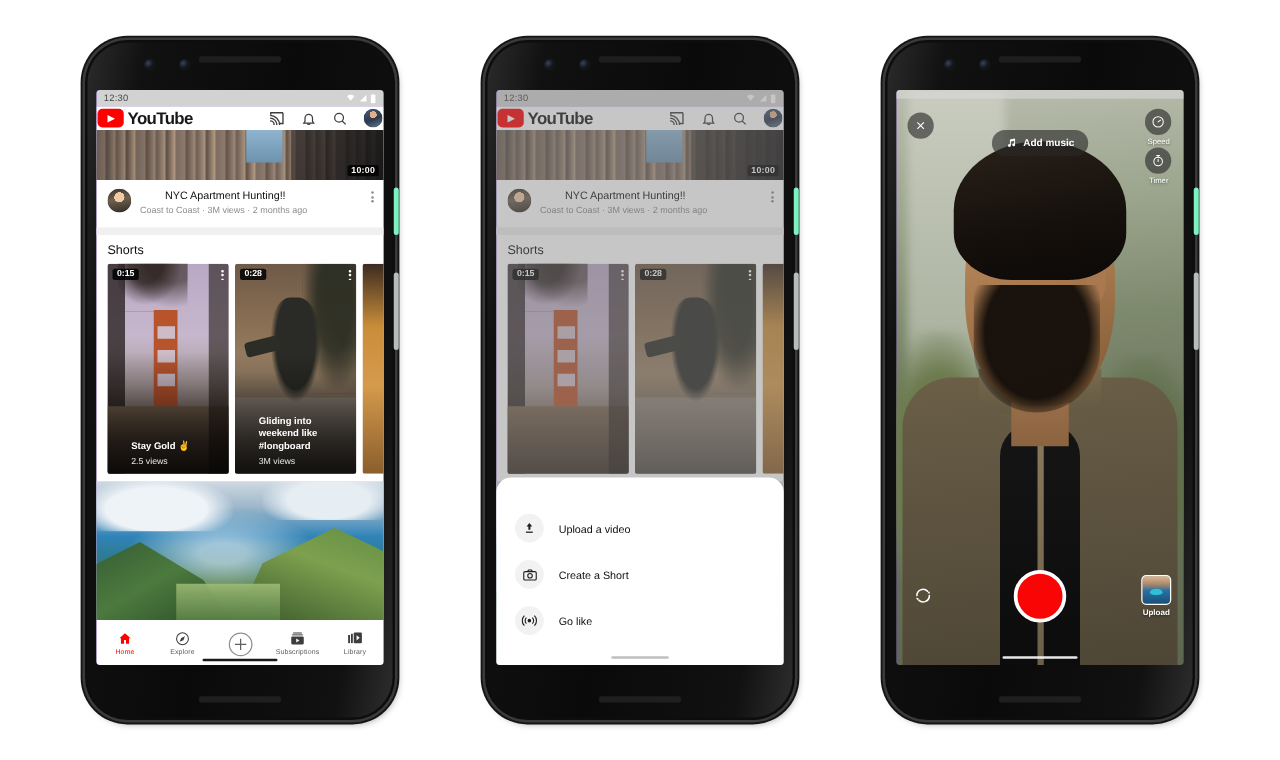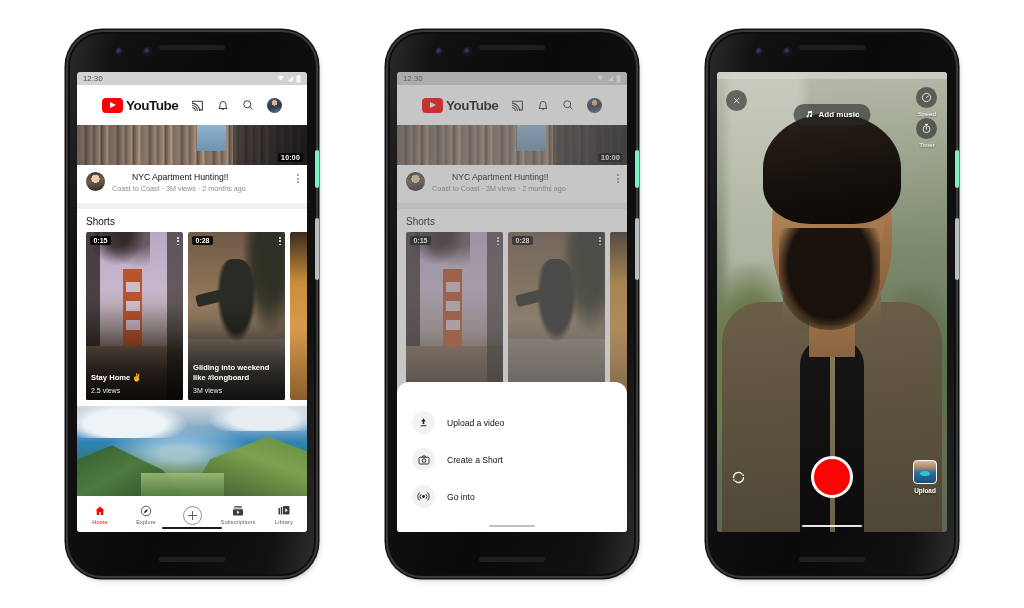--- a/index.html
+++ b/index.html
@@ -52,22 +52,22 @@
   .statusbar {
     height: 13px; background: #d2d2d2; display: flex; align-items: center;
     justify-content: space-between; padding: 0 6px; flex: 0 0 auto;
   }
   .sb-time { font-size: 7.5px; color: #4a4a4a; letter-spacing: .2px; }
   .sb-icons { display: flex; align-items: center; gap: 2.5px; }
   .sb-icons svg { display: block; }
 
   
   .yt-header {
-    height: 40px; background: #fff; display: flex; align-items: center;
-    padding: 0 25px; flex: 0 0 auto;
+    height: 19px; background: #fff; display: flex; align-items: center;
+    padding: 0 1px; flex: 0 0 auto;
   }
   .yt-logo { display: flex; align-items: center; gap: 3px; }
   .yt-play {
     width: 21px; height: 15px; border-radius: 4px; background: #ff0000;
     display: flex; align-items: center; justify-content: center;
   }
   .yt-play i {
     width: 0; height: 0; border-left: 6px solid #fff;
     border-top: 3.6px solid transparent; border-bottom: 3.6px solid transparent;
     margin-left: 1.5px;
@@ -136,21 +136,21 @@
     position: absolute; left: 4px; top: 4px; z-index: 3;
     background: rgba(0,0,0,.85); color: #fff; font-size: 7px; font-weight: 700;
     padding: 1px 3.5px; border-radius: 2px;
   }
   .short .dots { position: absolute; right: 4px; top: 5px; z-index: 3; display: flex; flex-direction: column; gap: 1.5px; }
   .short .dots span { width: 1.8px; height: 1.8px; border-radius: 50%; background: #fff; display: block; }
   .short .scrim {
     position: absolute; left: 0; right: 0; bottom: 0; height: 58%; z-index: 2;
     background: linear-gradient(180deg, rgba(0,0,0,0), rgba(0,0,0,.62) 72%, rgba(0,0,0,.78));
   }
-  .short .labels { position: absolute; left: 5px; right: 5px; bottom: 6px; z-index: 3; }
+  .short .labels { position: absolute; left: 19px; right: 5px; bottom: 6px; z-index: 3; }
   .short .s-title { font-size: 7.6px; font-weight: 700; color: #fff; line-height: 1.3; }
   .short .s-views { font-size: 7px; color: #e6e6e6; margin-top: 4px; }
 
   
   .gg { position: absolute; inset: 0; background: linear-gradient(180deg, #b9a8c4 0%, #c7b7cd 34%, #a89a9a 58%, #6d5c52 78%, #4a3e36 100%); }
   .gg .tree { position: absolute; top: -6px; left: 8%; width: 58%; height: 26%;
     background: radial-gradient(ellipse at 40% 10%, rgba(40,30,26,.78) 0 30%, transparent 62%),
                 radial-gradient(ellipse at 78% 0%, rgba(48,36,30,.6) 0 34%, transparent 66%); }
   .gg .tower { position: absolute; left: 38%; top: 22%; width: 20%; height: 56%; background: #b8542c; }
   .gg .tower i { position: absolute; left: 14%; width: 72%; height: 11%; background: #cdbcc7; }
@@ -419,21 +419,21 @@
                   <div class="right-dark"></div>
               </div>
               <div class="badge">0:15</div>
               <div class="dots">
                   <span></span>
                   <span></span>
                   <span></span>
                 </div>
               <div class="scrim"></div>
               <div class="labels">
-                <div class="s-title">Stay Home ✌️</div>
+                <div class="s-title">Stay Gold ✌️</div>
                 <div class="s-views">2.5 views</div>
               </div>
             </div>
 
             <div class="short">
               <div class="lb">
                 <div class="trees"></div>
                   <div class="road"></div>
                 <div class="person"></div>
                 <div class="arm"></div>
@@ -650,21 +650,21 @@
               <div class="item-label">Create a Short</div>
             </div>
             <div class="sheet-item">
               <div class="item-icon">
                 <svg width="13" height="13" viewBox="0 0 24 24">
                     <circle cx="12" cy="12" r="2.6" fill="#1f1f1f"></circle>
                     <path fill="none" stroke="#1f1f1f" stroke-width="1.7" d="M7.6 7.6a6.2 6.2 0 0 0 0 8.8M16.4 7.6a6.2 6.2 0 0 1 0 8.8"></path>
                     <path fill="none" stroke="#1f1f1f" stroke-width="1.7" d="M4.6 4.6a10.4 10.4 0 0 0 0 14.8M19.4 4.6a10.4 10.4 0 0 1 0 14.8"></path>
                   </svg>
               </div>
-              <div class="item-label">Go into</div>
+              <div class="item-label">Go like</div>
             </div>
           </div>
           <div class="sheet-gesture"></div>
         </div>
 
       </div>
     </div>
   </div>
 
   <div class="phone" style="left:708px">

